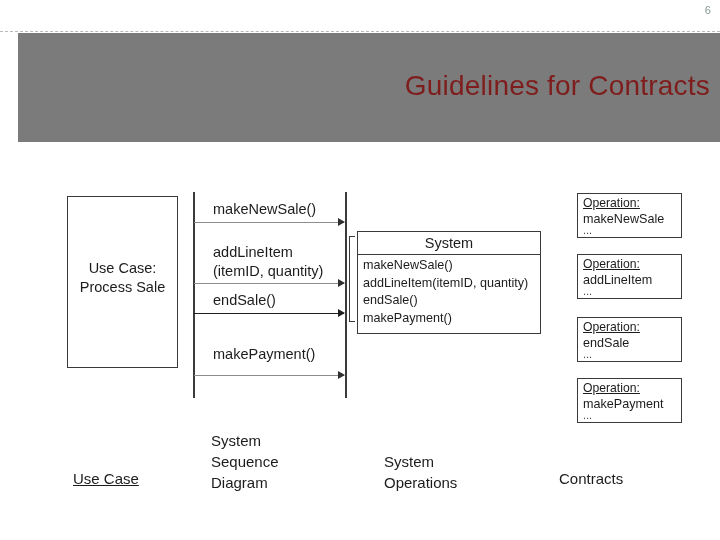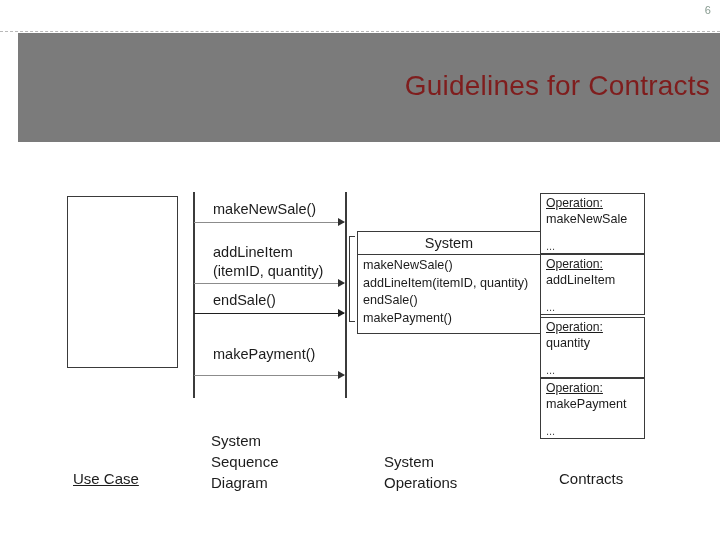--- a/index.html
+++ b/index.html
@@ -179,23 +179,23 @@
     width: 6px;
     height: 86px;
     border-top: 1.5px solid #3a3a3a;
     border-bottom: 1.5px solid #3a3a3a;
     border-left: 1.5px solid #3a3a3a;
     box-sizing: border-box;
   }
 
   
   .contract-box {
-    left: 540px;
+    left: 577px;
     width: 105px;
-    height: 61px;
+    height: 45px;
     border: 1.5px solid #3a3a3a;
     background: #fff;
     box-sizing: border-box;
     padding-left: 12px;
   }
   #contract-1 { top: 193px; }
   #contract-2 { top: 254px; }
   #contract-3 { top: 317px; }
   #contract-4 { top: 378px; }
 
@@ -242,20 +242,22 @@
 <body>
 
 <div id="slide-number">6</div>
 <div id="header-rule"></div>
 <div id="title-band"></div>
 <div id="slide-title">Guidelines for Contracts</div>
 
 <div id="figure">
 
   <div id="use-case-box"></div>
+  <div id="use-case-text">Use Case:
+Process Sale</div>
 
   <div id="lifeline-actor" class="lifeline"></div>
   <div id="lifeline-system" class="lifeline"></div>
 
   <div id="msg-1" class="msg-arrow gray">
     <div class="shaft"></div>
     <div class="head"></div>
   </div>
   <div id="msg-2" class="msg-arrow gray">
     <div class="shaft"></div>
@@ -290,21 +292,21 @@
     <div class="contract-name">makeNewSale</div>
     <div class="contract-ellipsis">...</div>
   </div>
   <div id="contract-2" class="contract-box">
     <div class="contract-head">Operation:</div>
     <div class="contract-name">addLineItem</div>
     <div class="contract-ellipsis">...</div>
   </div>
   <div id="contract-3" class="contract-box">
     <div class="contract-head">Operation:</div>
-    <div class="contract-name">quantity</div>
+    <div class="contract-name">endSale</div>
     <div class="contract-ellipsis">...</div>
   </div>
   <div id="contract-4" class="contract-box">
     <div class="contract-head">Operation:</div>
     <div class="contract-name">makePayment</div>
     <div class="contract-ellipsis">...</div>
   </div>
 
   <div id="caption-use-case" class="caption">Use Case</div>
   <div id="caption-ssd" class="caption">System

